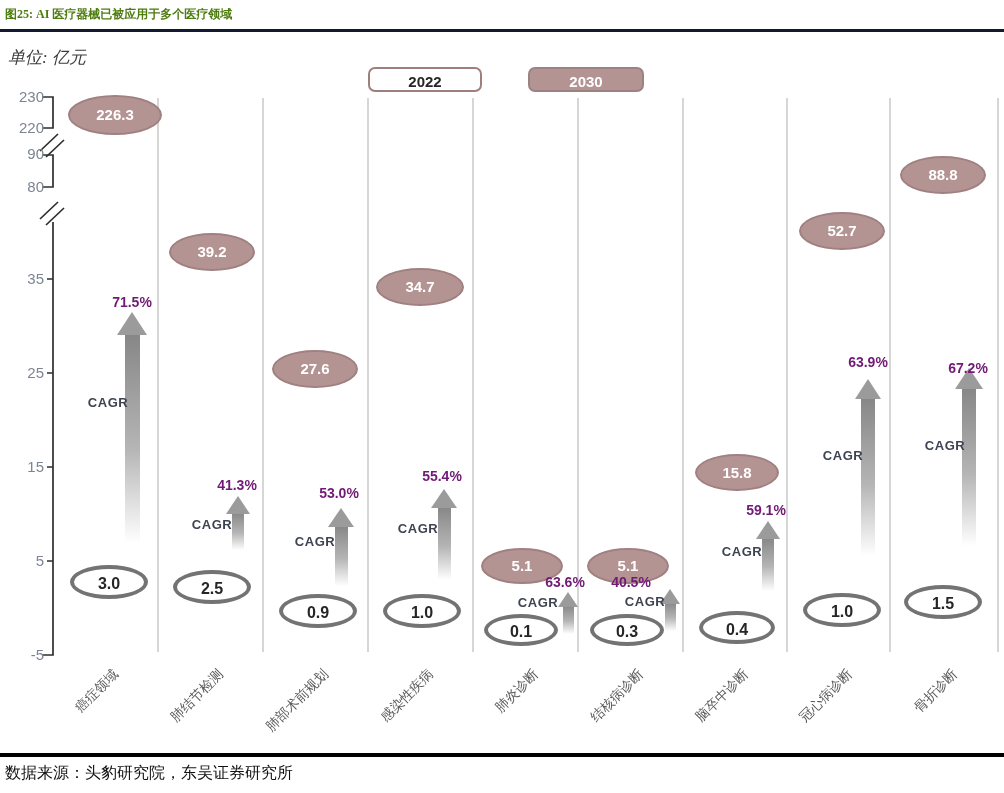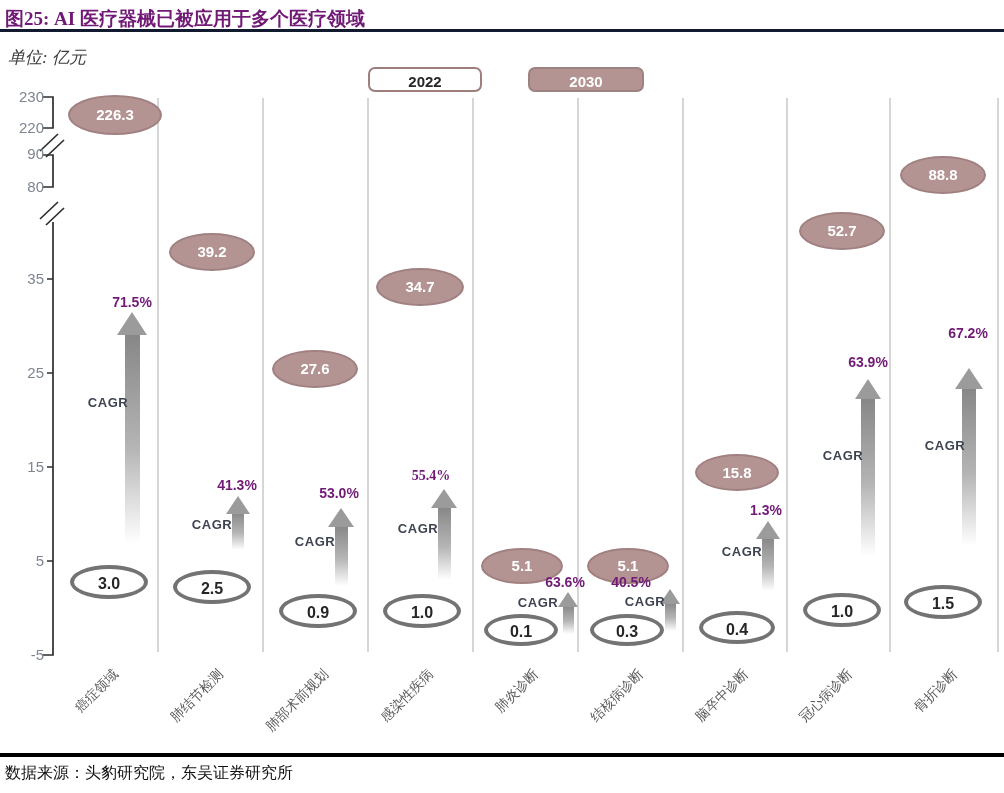--- a/index.html
+++ b/index.html
@@ -1,19 +1,19 @@
 <!DOCTYPE html>
 <html><head>
 <meta charset="utf-8">
 <style>
   html,body{margin:0;padding:0;background:#fff;}
   .page{position:relative;width:1004px;height:793px;background:#fff;overflow:hidden;
         font-family:"Liberation Sans",sans-serif;}
   .title-row{position:absolute;left:5px;top:6px;width:990px;
-        font-family:"Liberation Serif",serif;font-weight:bold;font-size:19px;color:#701a75;}
+        font-family:"Liberation Serif",serif;font-weight:bold;font-size:12px;color:#4d7c0f;}
   .title-rule{position:absolute;left:0;top:29px;width:1004px;height:3px;background:#111a2e;}
   .unit{position:absolute;left:8px;top:46px;font-family:"Liberation Serif",serif;
         font-style:italic;font-size:17px;color:#3a3a3a;}
   .legend-box{position:absolute;top:67px;height:25px;line-height:25px;text-align:center;
         font-weight:bold;font-size:15px;box-sizing:border-box;border-radius:7px;}
   .legend-2022{left:368px;width:114px;background:#fff;border:2px solid #9f7f7e;color:#262626;}
   .legend-2030{left:528px;width:116px;background:#b49393;border:2px solid #9c8281;color:#fff;}
   .chart{position:absolute;left:0;top:0;width:1004px;height:760px;}
   .grid{position:absolute;top:98px;height:554px;width:2px;background:#d6d6d6;}
   .tick{position:absolute;left:2px;width:42px;height:20px;line-height:20px;text-align:right;
@@ -93,55 +93,55 @@
       <div class="head" style="left: 328px; top: 508px; border-left: 13px solid transparent; border-right: 13px solid transparent; border-bottom: 19px solid rgb(155, 155, 155);"></div>
       <div class="bubble b2030" style="left: 272px; top: 350px; width: 86px; height: 38px; line-height: 34px;">27.6</div>
       <div class="bubble b2022" style="left: 279px; top: 594px; width: 78px; height: 34px; line-height: 30px;">0.9</div>
       <div class="pct" style="left: 302px; top: 483px;">53.0%</div>
       <div class="cagr" style="left: 285px; top: 533px;">CAGR</div>
       <div class="cat" style="left: 196px; top: 663px;">肺部术前规划</div>
       <div class="shaft" style="left: 437.5px; top: 506px; width: 13px; height: 74px;"></div>
       <div class="head" style="left: 431px; top: 489px; border-left: 13px solid transparent; border-right: 13px solid transparent; border-bottom: 19px solid rgb(155, 155, 155);"></div>
       <div class="bubble b2030" style="left: 376px; top: 268px; width: 88px; height: 38px; line-height: 34px;">34.7</div>
       <div class="bubble b2022" style="left: 383px; top: 594px; width: 78px; height: 34px; line-height: 30px;">1.0</div>
-      <div class="pct" style="left: 394px; top: 466px; font-family: Liberation Serif, serif;">55.4%</div>
+      <div class="pct" style="left: 405px; top: 466px;">55.4%</div>
       <div class="cagr" style="left: 388px; top: 520px;">CAGR</div>
       <div class="cat" style="left: 301px; top: 663px;">感染性疾病</div>
       <div class="shaft" style="left: 562.5px; top: 605px; width: 11px; height: 29px;"></div>
       <div class="head" style="left: 558px; top: 592px; border-left: 10px solid transparent; border-right: 10px solid transparent; border-bottom: 15px solid rgb(155, 155, 155);"></div>
       <div class="bubble b2030" style="left: 481px; top: 548px; width: 82px; height: 36px; line-height: 32px;">5.1</div>
       <div class="bubble b2022" style="left: 484px; top: 614px; width: 74px; height: 32px; line-height: 28px;">0.1</div>
       <div class="pct" style="left: 528px; top: 572px;">63.6%</div>
       <div class="cagr" style="left: 508px; top: 594px;">CAGR</div>
       <div class="cat" style="left: 406px; top: 663px;">肺炎诊断</div>
       <div class="shaft" style="left: 664.5px; top: 602px; width: 11px; height: 29px;"></div>
       <div class="head" style="left: 660px; top: 589px; border-left: 10px solid transparent; border-right: 10px solid transparent; border-bottom: 15px solid rgb(155, 155, 155);"></div>
       <div class="bubble b2030" style="left: 587px; top: 548px; width: 82px; height: 36px; line-height: 32px;">5.1</div>
       <div class="bubble b2022" style="left: 590px; top: 614px; width: 74px; height: 32px; line-height: 28px;">0.3</div>
       <div class="pct" style="left: 594px; top: 572px;">40.5%</div>
       <div class="cagr" style="left: 615px; top: 593px;">CAGR</div>
       <div class="cat" style="left: 511px; top: 663px;">结核病诊断</div>
       <div class="shaft" style="left: 762px; top: 537px; width: 12px; height: 54px;"></div>
       <div class="head" style="left: 756px; top: 521px; border-left: 12px solid transparent; border-right: 12px solid transparent; border-bottom: 18px solid rgb(155, 155, 155);"></div>
       <div class="bubble b2030" style="left: 695px; top: 453.5px; width: 84px; height: 37px; line-height: 33px;">15.8</div>
       <div class="bubble b2022" style="left: 699px; top: 610.5px; width: 76px; height: 33px; line-height: 29px;">0.4</div>
-      <div class="pct" style="left: 729px; top: 500px;">1.3%</div>
+      <div class="pct" style="left: 729px; top: 500px;">59.1%</div>
       <div class="cagr" style="left: 712px; top: 543px;">CAGR</div>
       <div class="cat" style="left: 616px; top: 663px;">脑卒中诊断</div>
       <div class="shaft" style="left: 861px; top: 397px; width: 14px; height: 159px;"></div>
       <div class="head" style="left: 855px; top: 379px; border-left: 13px solid transparent; border-right: 13px solid transparent; border-bottom: 20px solid rgb(155, 155, 155);"></div>
       <div class="bubble b2030" style="left: 799px; top: 212px; width: 86px; height: 38px; line-height: 34px;">52.7</div>
       <div class="bubble b2022" style="left: 803px; top: 593px; width: 78px; height: 34px; line-height: 30px;">1.0</div>
       <div class="pct" style="left: 831px; top: 352px;">63.9%</div>
       <div class="cagr" style="left: 813px; top: 447px;">CAGR</div>
       <div class="cat" style="left: 720px; top: 663px;">冠心病诊断</div>
       <div class="shaft" style="left: 962px; top: 387px; width: 14px; height: 159px;"></div>
       <div class="head" style="left: 955px; top: 368px; border-left: 14px solid transparent; border-right: 14px solid transparent; border-bottom: 21px solid rgb(155, 155, 155);"></div>
       <div class="bubble b2030" style="left: 900px; top: 156px; width: 86px; height: 38px; line-height: 34px;">88.8</div>
       <div class="bubble b2022" style="left: 904px; top: 585px; width: 78px; height: 34px; line-height: 30px;">1.5</div>
-      <div class="pct" style="left: 931px; top: 323px;">67.2%</div>
+      <div class="pct" style="left: 931px; top: 358px;">67.2%</div>
       <div class="cagr" style="left: 915px; top: 437px;">CAGR</div>
       <div class="cat" style="left: 825px; top: 663px;">骨折诊断</div>
     </div>
 
   <div class="bottom-rule"></div>
   <div class="source">数据来源：头豹研究院，东吴证券研究所</div>
 </div>
 
 </body></html>

